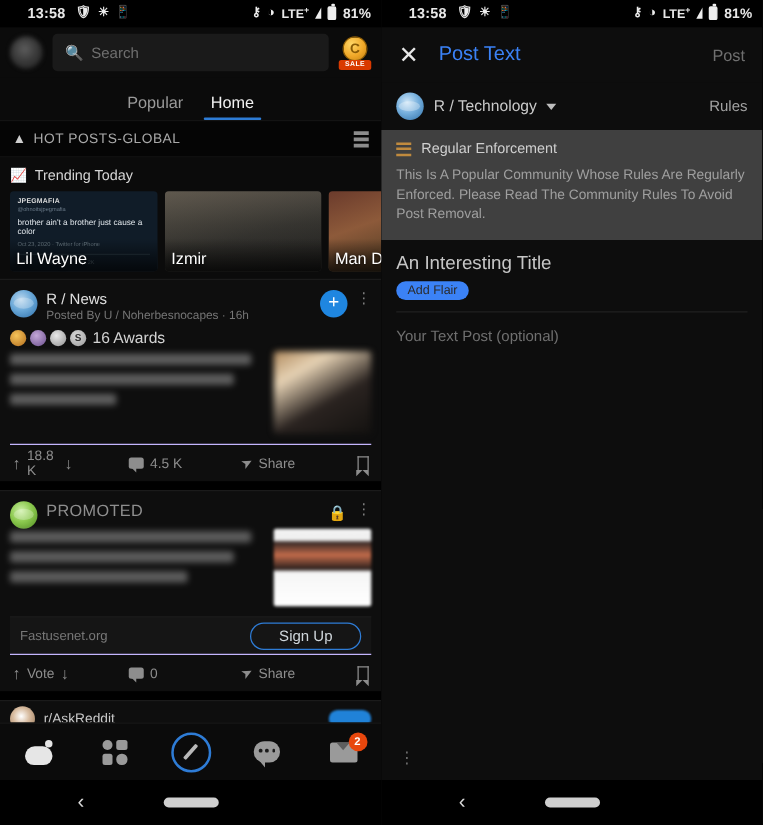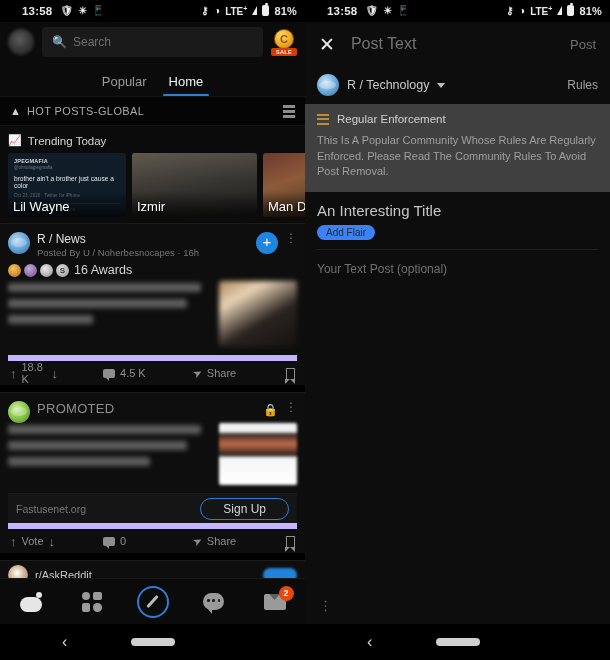--- a/index.html
+++ b/index.html
@@ -149,21 +149,21 @@
     width: 78px; height: 66px; border-radius: 3px; flex: 0 0 auto;
     background: linear-gradient(150deg,#b08a5e 0%, #e6d2b4 25%, #2a2320 60%, #141210 100%);
     filter: blur(2.4px);
   }
   .promo-thumb {
     width: 78px; height: 62px; border-radius: 2px; flex: 0 0 auto;
     background: linear-gradient(180deg,#f2f2f2 0%,#efefef 14%,#3a2a26 18%,#c06a4a 34%,#2a1f1c 52%,#f5f5f5 56%,#ffffff 100%);
     filter: blur(1.4px);
   }
   .post-actions {
-    height: 30px; display: flex; align-items: center; border-top: 6px solid #c4b5fd;
+    height: 30px; display: flex; align-items: center; border-top: 1px solid #c4b5fd;
     color: #8d8d8d; font-size: 11px; gap: 45px;
   }
   .act { display: flex; align-items: center; gap: 5px; }
   .act-vote { width: 33%; padding-left: 2px; }
   .act-cmt { width: 30%; justify-content: flex-start; }
   .act-share { width: 27%; }
   .act-save { width: 10%; justify-content: flex-end; padding-right: 2px; }
   .arrow-up:before { content:"\2191"; font-size:13px; font-weight:bold; }
   .arrow-dn:before { content:"\2193"; font-size:13px; font-weight:bold; }
   .cmt-ico { display:inline-block;width:12px;height:9px;background:#8d8d8d;border-radius:2px;position:relative; }
@@ -221,21 +221,21 @@
     display: flex; align-items: center; }
   .sys-back { position: absolute; left: 62px; color: #d8d8d8; font-size: 16px; }
   .sys-pill { position: absolute; left: 50%; transform: translateX(-50%); width: 44px; height: 8px;
     background: #cfcfcf; border-radius: 4px; }
 
   
   .post-header {
     height: 44px; display: flex; align-items: center; padding: 0 14px; gap: 16px; background:#0d0d0d;
   }
   .x-ico { color: #e8e8e8; font-size: 19px; line-height: 1; }
-  .post-header-title { color: #737373; font-size: 16px; flex: 1; }
+  .post-header-title { color: #3b82f6; font-size: 16px; flex: 1; }
   .post-submit { color: #6f6f6f; font-size: 13px; }
   .community-row { height: 38px; display: flex; align-items: center; padding: 0 12px; gap: 8px; }
   .comm-ava { width: 22px; height: 22px; border-radius: 50%;
     background: radial-gradient(circle at 40% 35%, #cfe6f7 0%, #77b0dd 45%, #2d6fa8 100%); position:relative; overflow:hidden;}
   .comm-ava:after{content:"";position:absolute;left:2px;top:7px;width:17px;height:8px;background:rgba(255,255,255,.3);border-radius:50%;}
   .comm-name { color: #cacaca; font-size: 12.5px; }
   .caret { width:0;height:0;border-left:4.5px solid transparent;border-right:4.5px solid transparent;border-top:5px solid #bdbdbd; }
   .rules-link { margin-left: auto; color: #a2a2a2; font-size: 12px; }
   .notice { background: #404040; padding: 9px 12px 12px; }
   .notice-head { display: flex; align-items: center; gap: 8px; }

